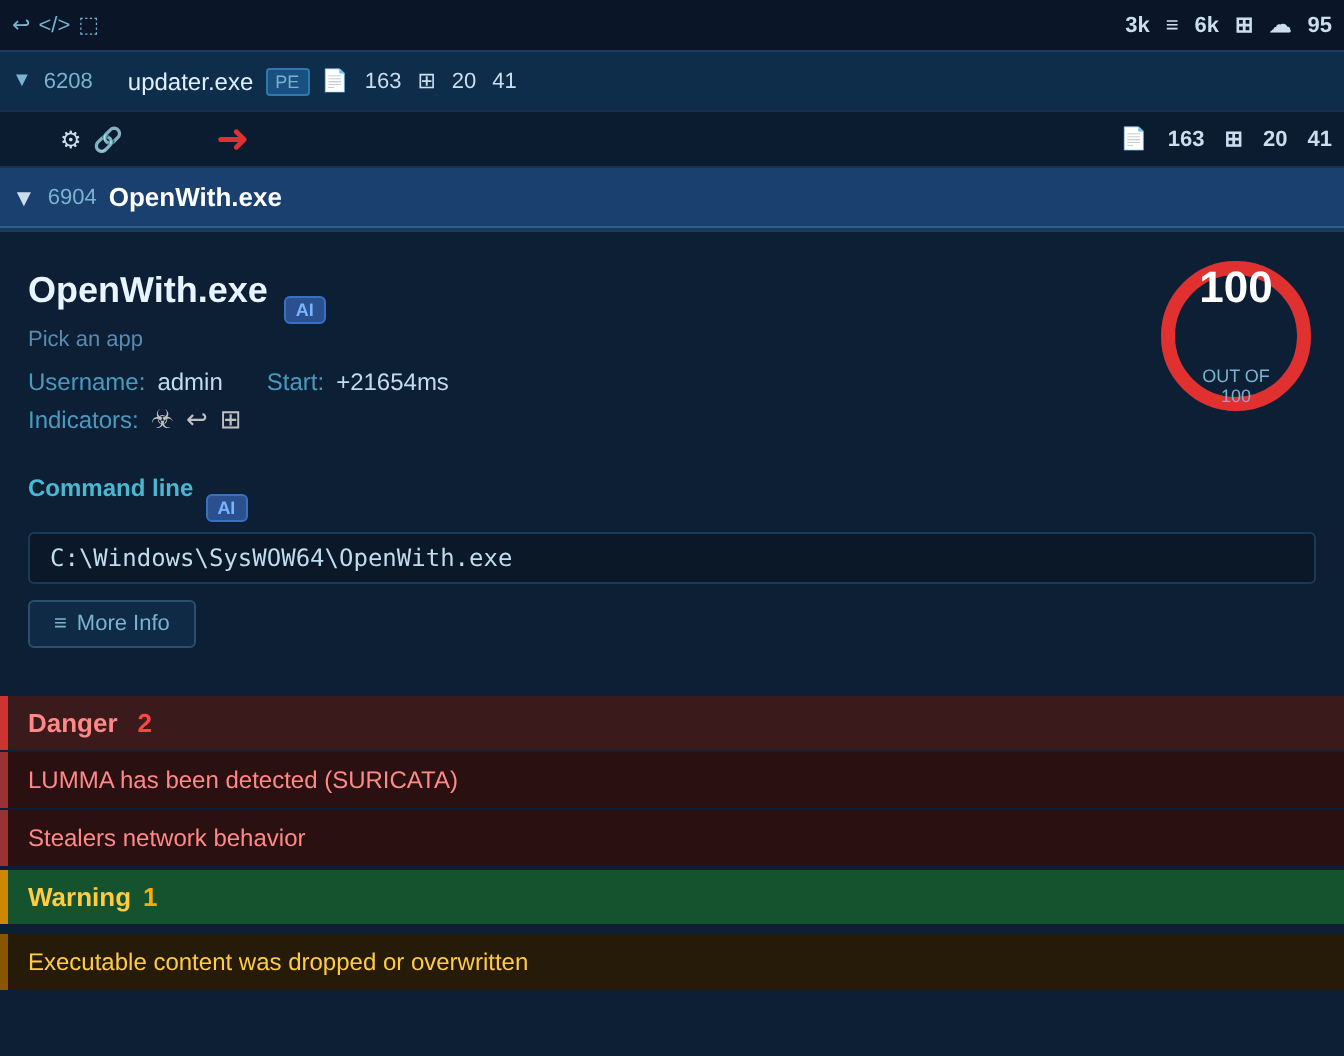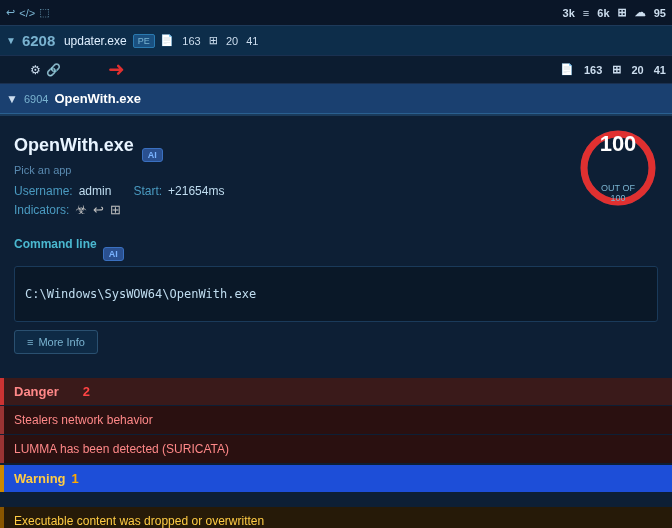--- a/index.html
+++ b/index.html
@@ -52,23 +52,22 @@
       background: #0e2038;
       position: relative;
     }
     .process-row.highlighted { background: #0d2d4a; }
     .process-row .collapse-arrow {
       color: #7ab3d0;
       font-size: 10px;
     }
     .process-row .pid {
       color: #7ab3d0;
-      font-size: 15px;
+      font-size: 11px;
       min-width: 36px;
-      font-weight: bold;
     }
     .process-row .pname {
       color: #e0f0ff;
       font-size: 12px;
       font-weight: 500;
     }
     .process-row .pe-badge {
       background: #1a5080;
       border: 1px solid #2a7ab0;
       color: #7ab3d0;
@@ -259,21 +258,21 @@
     }
     .section-header .section-title {
       color: #4ab8d0;
       font-size: 12px;
       font-weight: 600;
     }
     .command-line-box {
       background: #0a1828;
       border: 1px solid #1a3a5a;
       border-radius: 3px;
-      padding: 20px 10px;
+      padding: 5px 10px;
       color: #c0ddf0;
       font-size: 12px;
       margin-bottom: 8px;
       font-family: monospace;
     }
     .more-info-btn {
       background: #0e2a45;
       border: 1px solid #2a5070;
       color: #7ab3d0;
       font-size: 11px;
@@ -289,21 +288,21 @@
     
     .danger-section {
       margin-bottom: 2px;
     }
     .danger-header {
       background: #3a1a1a;
       border-left: 4px solid #cc3333;
       padding: 6px 10px;
       display: flex;
       align-items: flex-end;
-      gap: 24px;
+      gap: 10px;
       margin-bottom: 1px;
     }
     .danger-header .danger-label {
       color: #ff8888;
       font-size: 13px;
       font-weight: 700;
     }
     .danger-header .danger-count {
       color: #ff4444;
       font-size: 13px;
@@ -314,27 +313,27 @@
       border-left: 4px solid #993333;
       padding: 7px 10px;
       color: #ff8888;
       font-size: 12px;
       margin-bottom: 1px;
     }
 
     
     .warning-section { margin-top: 2px; }
     .warning-header {
-      background: #1d4ed8;
+      background: #14532d;
       border-left: 4px solid #cc8800;
       padding: 6px 10px;
       display: flex;
       align-items: flex-start;
       gap: 6px;
-      margin-bottom: 15px;
+      margin-bottom: 5px;
     }
     .warning-header .warning-label {
       color: #ffcc44;
       font-size: 13px;
       font-weight: 700;
     }
     .warning-header .warning-count {
       color: #ffaa00;
       font-size: 13px;
       font-weight: 700;
@@ -452,22 +451,22 @@
       <span>≡</span>
       <span>More Info</span>
     </button>
   </div>
 
   <div class="danger-section">
     <div class="danger-header">
       <span class="danger-label">Danger</span>
       <span class="danger-count">2</span>
     </div>
+    <div class="danger-item">LUMMA has been detected (SURICATA)</div>
     <div class="danger-item">Stealers network behavior</div>
-    <div class="danger-item">LUMMA has been detected (SURICATA)</div>
   </div>
 
   <div class="warning-section">
     <div class="warning-header">
       <span class="warning-label">Warning</span>
       <span class="warning-count">1</span>
     </div>
     <div class="warning-item">Executable content was dropped or overwritten</div>
   </div>
 </div>

